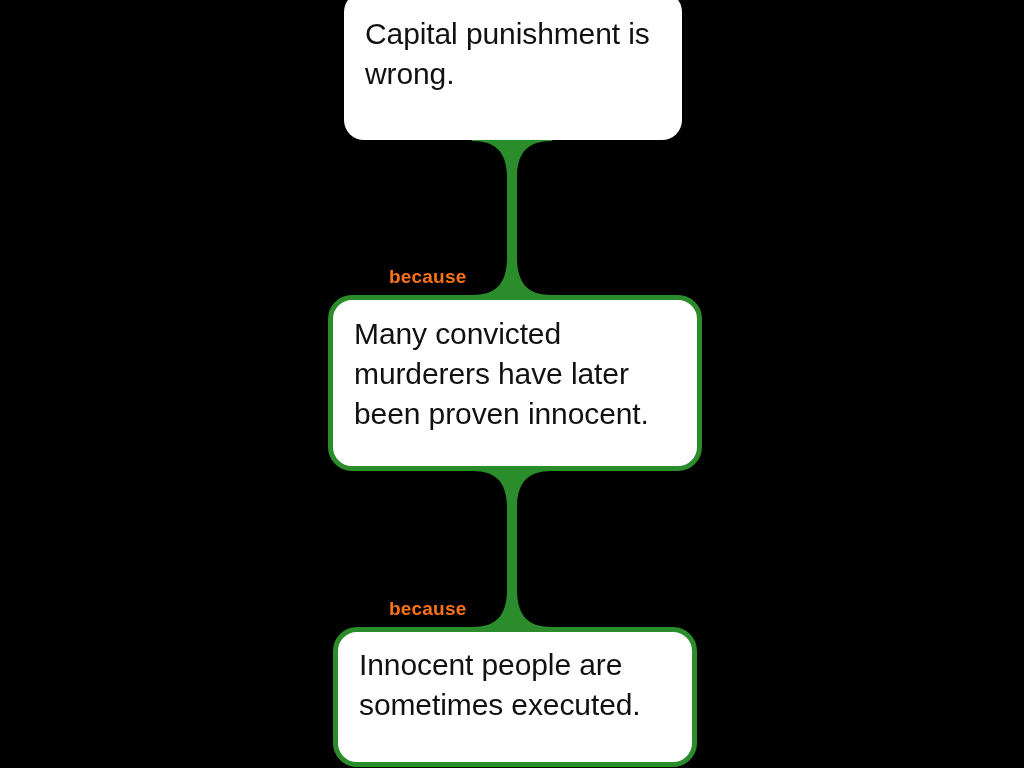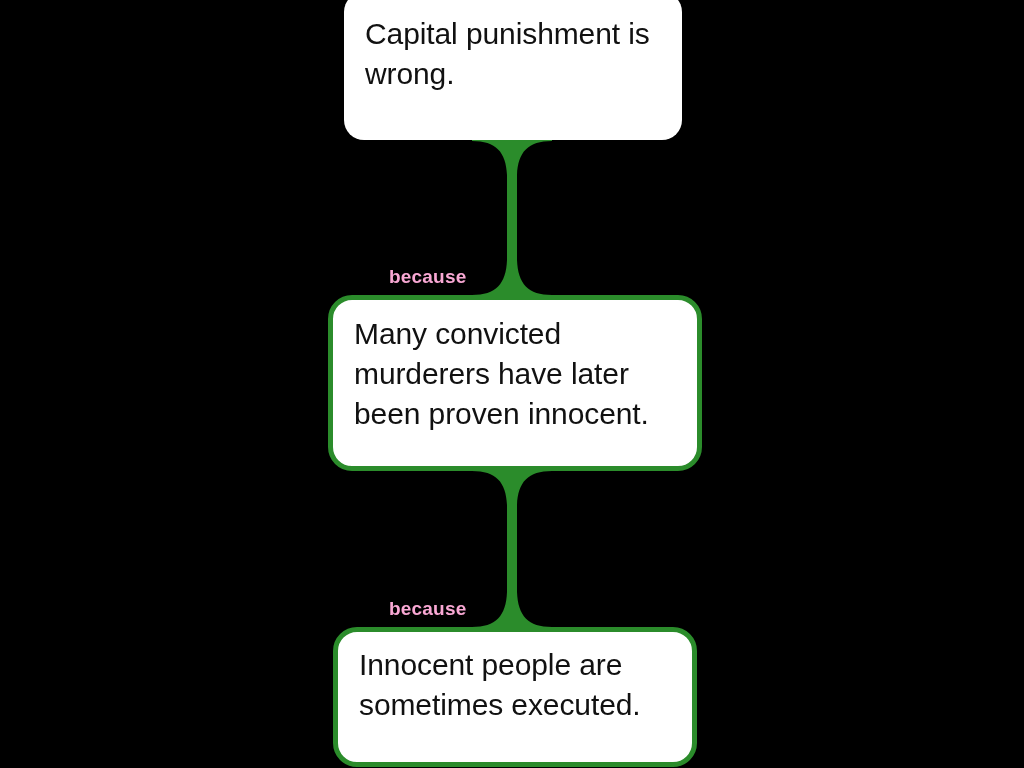--- a/index.html
+++ b/index.html
@@ -89,21 +89,21 @@
   #connector-2 {
     left: 472px;
     top: 462px;
     width: 80px;
     height: 174px;
   }
 
   
   .edge-label {
     position: absolute;
-    color: #f9a8d4;
+    color: #f97316;
     font-size: 19px;
     font-weight: bold;
     letter-spacing: 0.2px;
     z-index: 4;
     white-space: nowrap;
   }
 
   #edge-label-1 {
     left: 389px;
     top: 266px;

